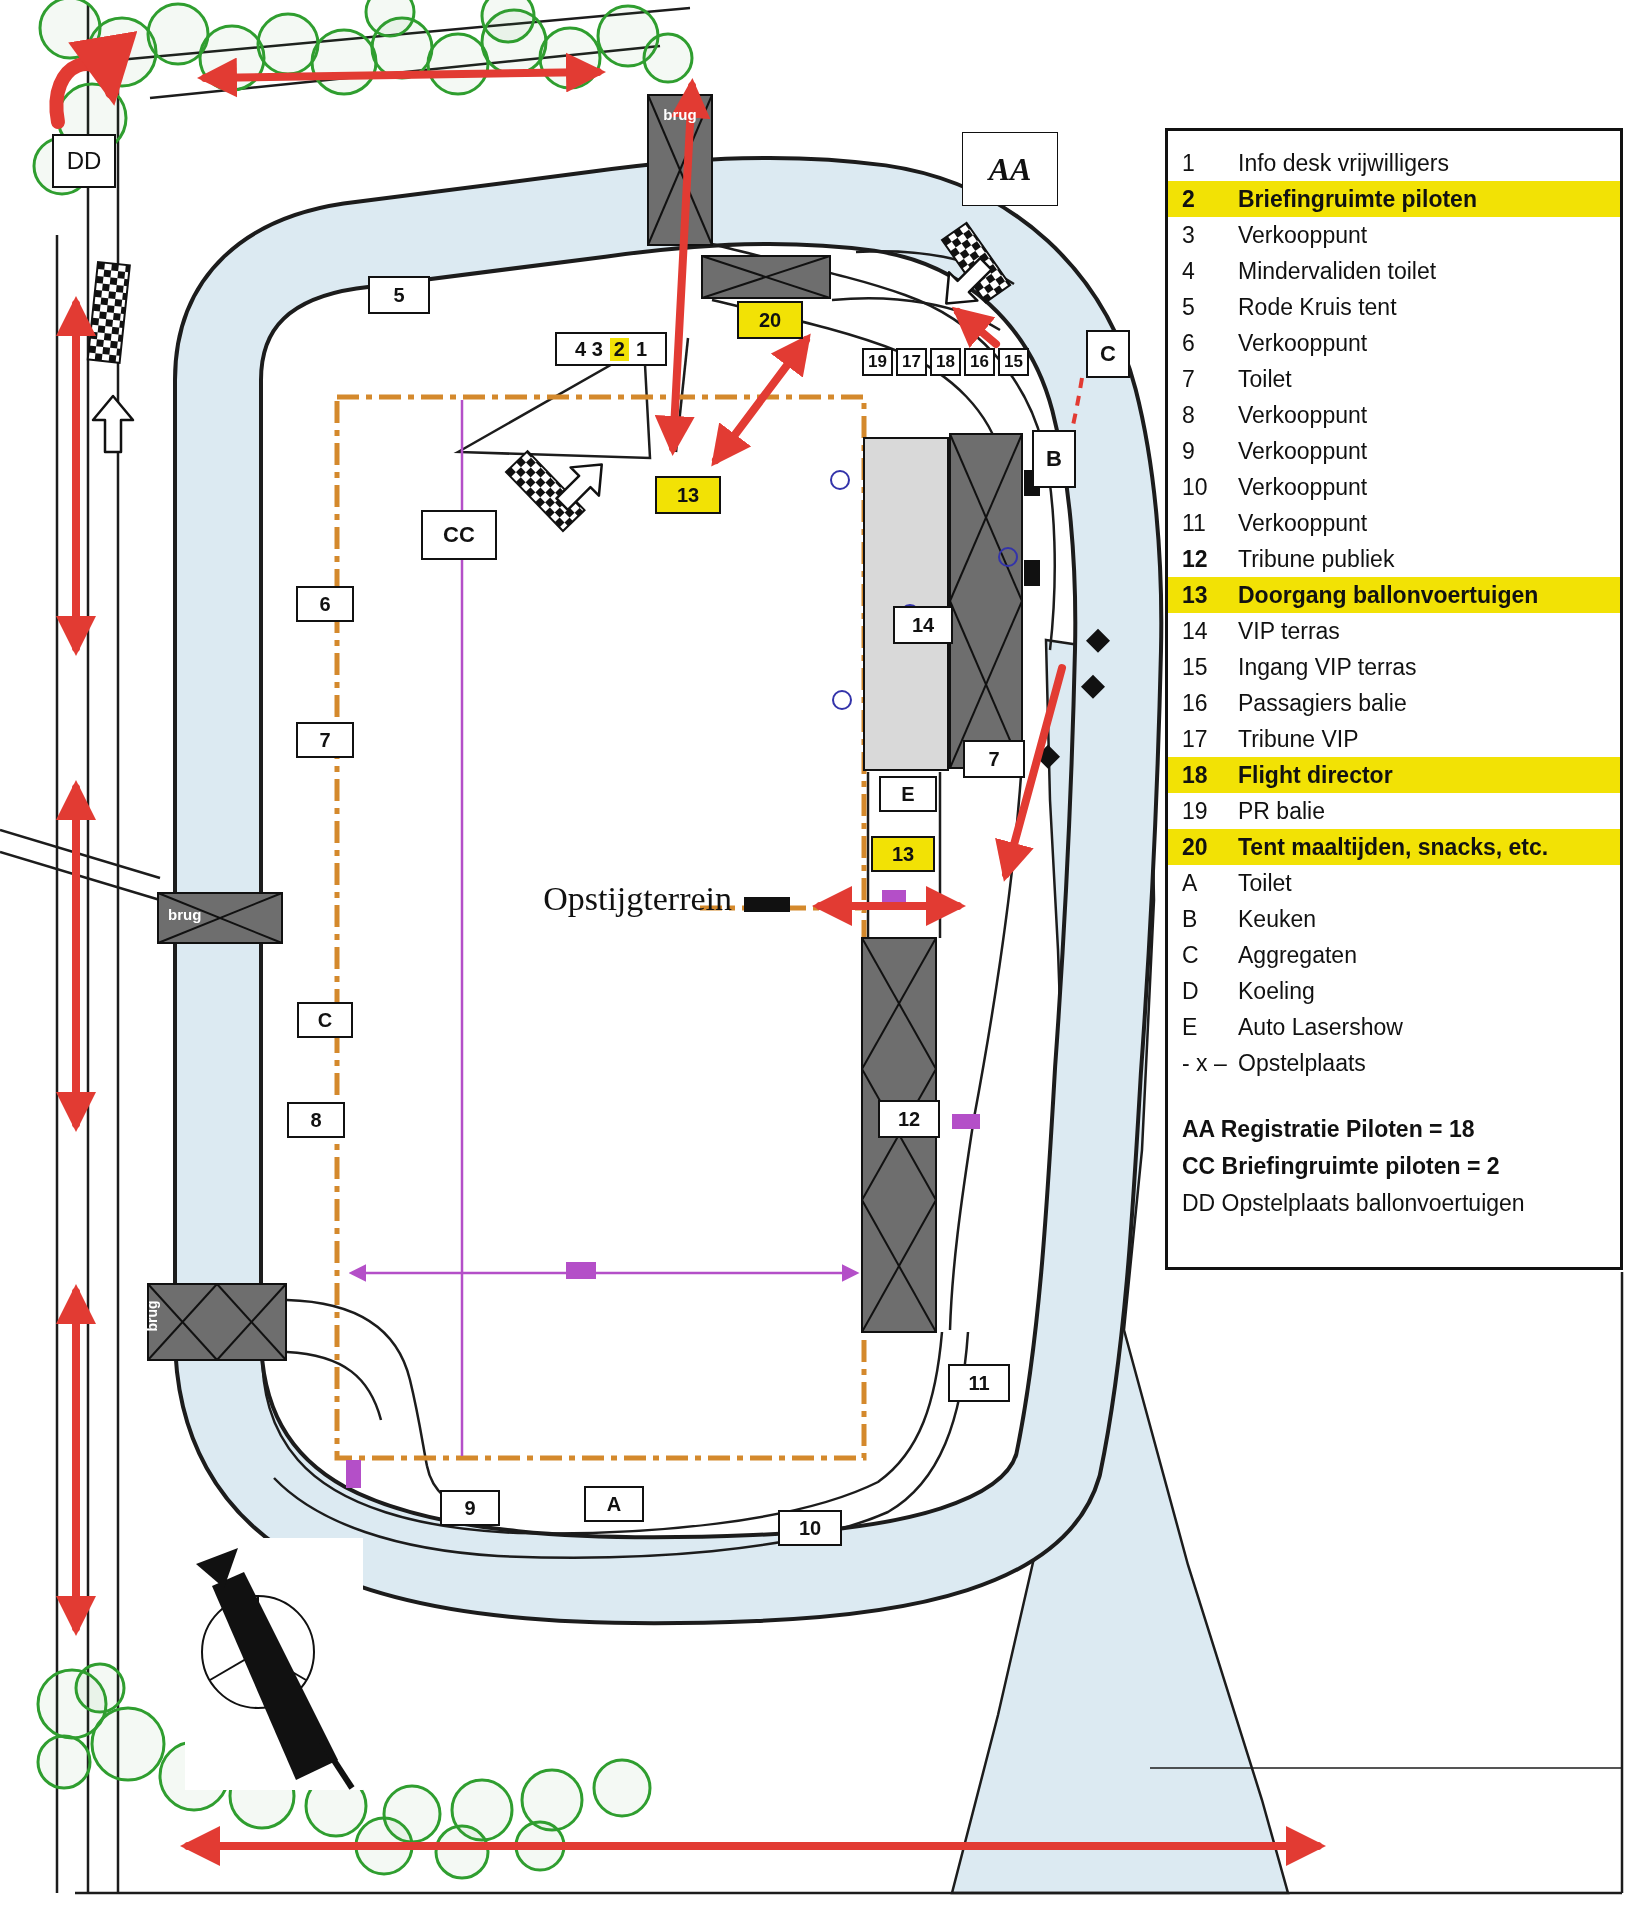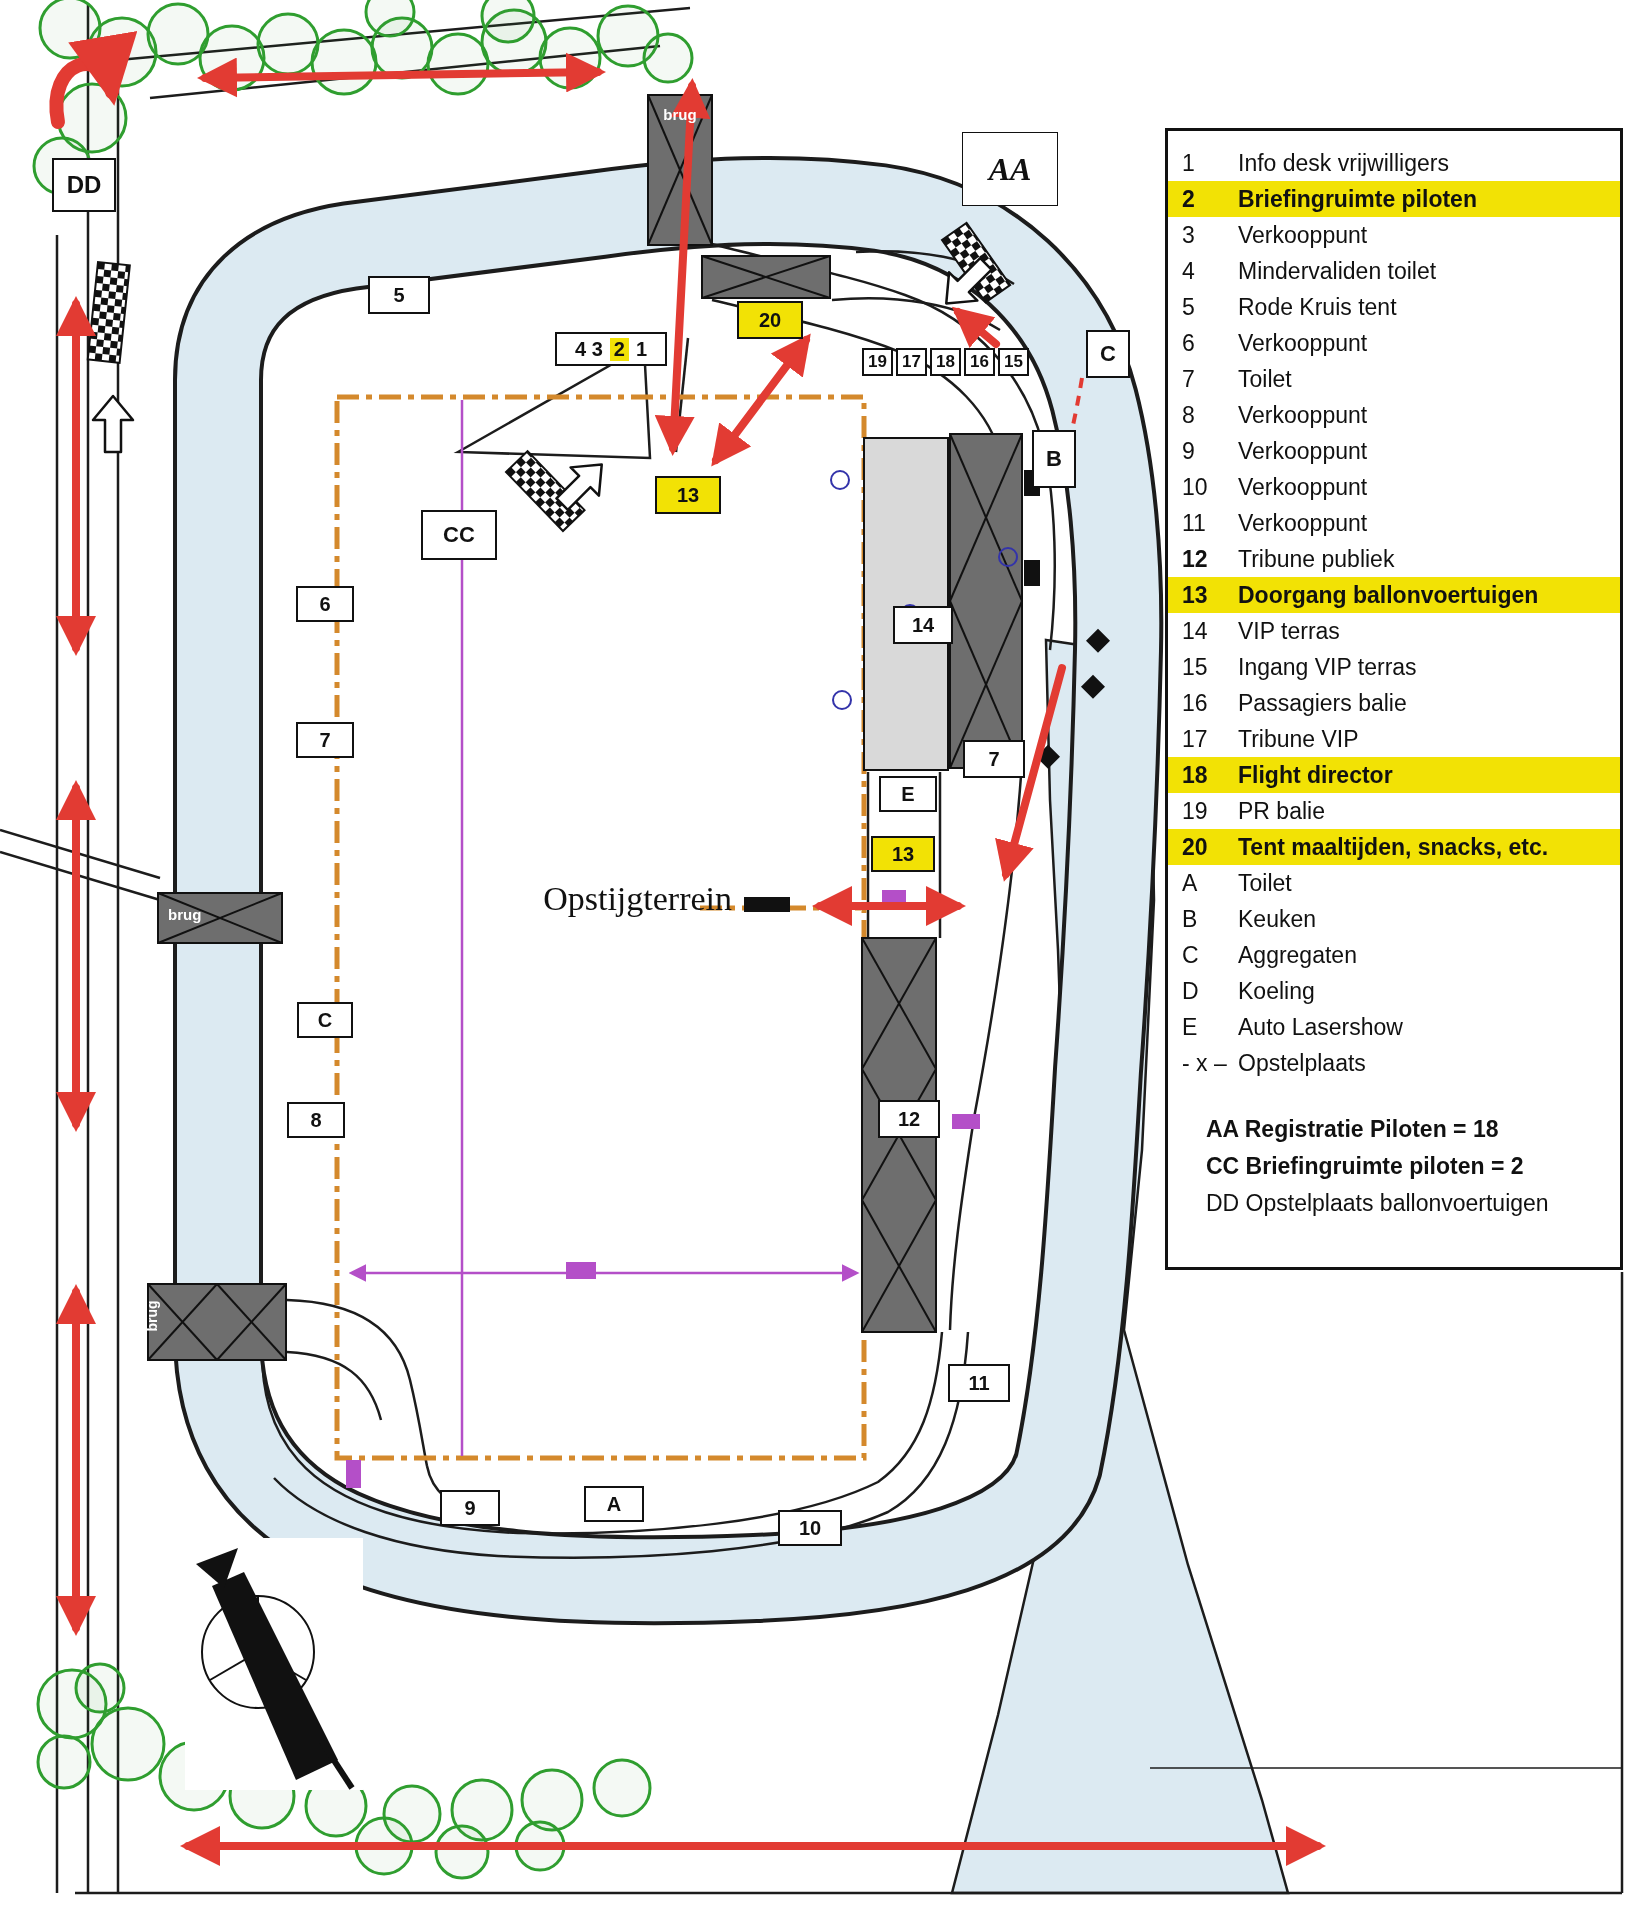--- a/index.html
+++ b/index.html
@@ -47,21 +47,21 @@
   
   .legend {
     position:absolute; background:#fff; border:3px solid #111; box-sizing:border-box;
     padding-top:14px; z-index:8; font-size:23px;
   }
   .lg-row { display:flex; align-items:center; height:36px; padding:0 8px 0 14px; }
   .lg-key { width:56px; flex:none; }
   .lg-row.hl { background:var(--yellow,#f2e205); font-weight:700; }
   .lg-row.bk .lg-key { font-weight:700; }
   .lg-notes { margin-top:30px; padding-left:14px; }
-  .lg-note { height:37px; display:flex; align-items:center;margin-left:24px; }
+  .lg-note { height:37px; display:flex; align-items:center; }
   .lg-note.b { font-weight:700; }
 </style>
 </head>
 <body>
 
 <div id="app">
 
   <svg id="map-svg" viewBox="0 0 1627 1910">
     <defs>
       <marker id="mr" viewBox="0 0 10 10" refX="8" refY="5" markerWidth="5" markerHeight="5" orient="auto-start-reverse">
@@ -257,21 +257,21 @@
       <line class="redl" x1="76" y1="788" x2="76" y2="1124" marker-start="url(#mr)" marker-end="url(#mr)"></line>
       <line class="redl" x1="76" y1="1292" x2="76" y2="1628" marker-start="url(#mr)" marker-end="url(#mr)"></line>
       <line class="redl" x1="1062" y1="668" x2="1006" y2="874" marker-end="url(#mr)"></line>
       <line class="redl" x1="996" y1="344" x2="958" y2="312" marker-end="url(#mr)"></line>
       <line class="redl" x1="820" y1="906" x2="958" y2="906" marker-start="url(#mr)" marker-end="url(#mr)"></line>
       <line class="redl" x1="188" y1="1846" x2="1318" y2="1846" marker-start="url(#mr)" marker-end="url(#mr)"></line>
       <path class="redd" d="M 1082 378 C 1075 420 1068 450 1058 480"></path>
     </g>
   </svg>
 
-  <div class="mbox" style="left:52px;top:158px;width:64px;height:54px;font-size:24px;font-weight:700;">DD</div>
+  <div class="mbox" style="left:52px;top:134px;width:64px;height:54px;font-size:24px;font-weight:400;">DD</div>
   <div class="mbox" style="left:368px;top:276px;width:62px;height:38px;">5</div>
 
   <div class="mbox" style="left:543px;top:332px;width:112px;height:34px;gap:7px;margin-left:12px;">
     <span>4 3</span>
       <span class="yspan">2</span>
       <span>1</span>
   </div>
 
   <div class="mbox ybox" style="left:737px;top:301px;width:66px;height:38px;">20</div>
   <div class="mbox ybox" style="left:655px;top:476px;width:66px;height:38px;">13</div>

